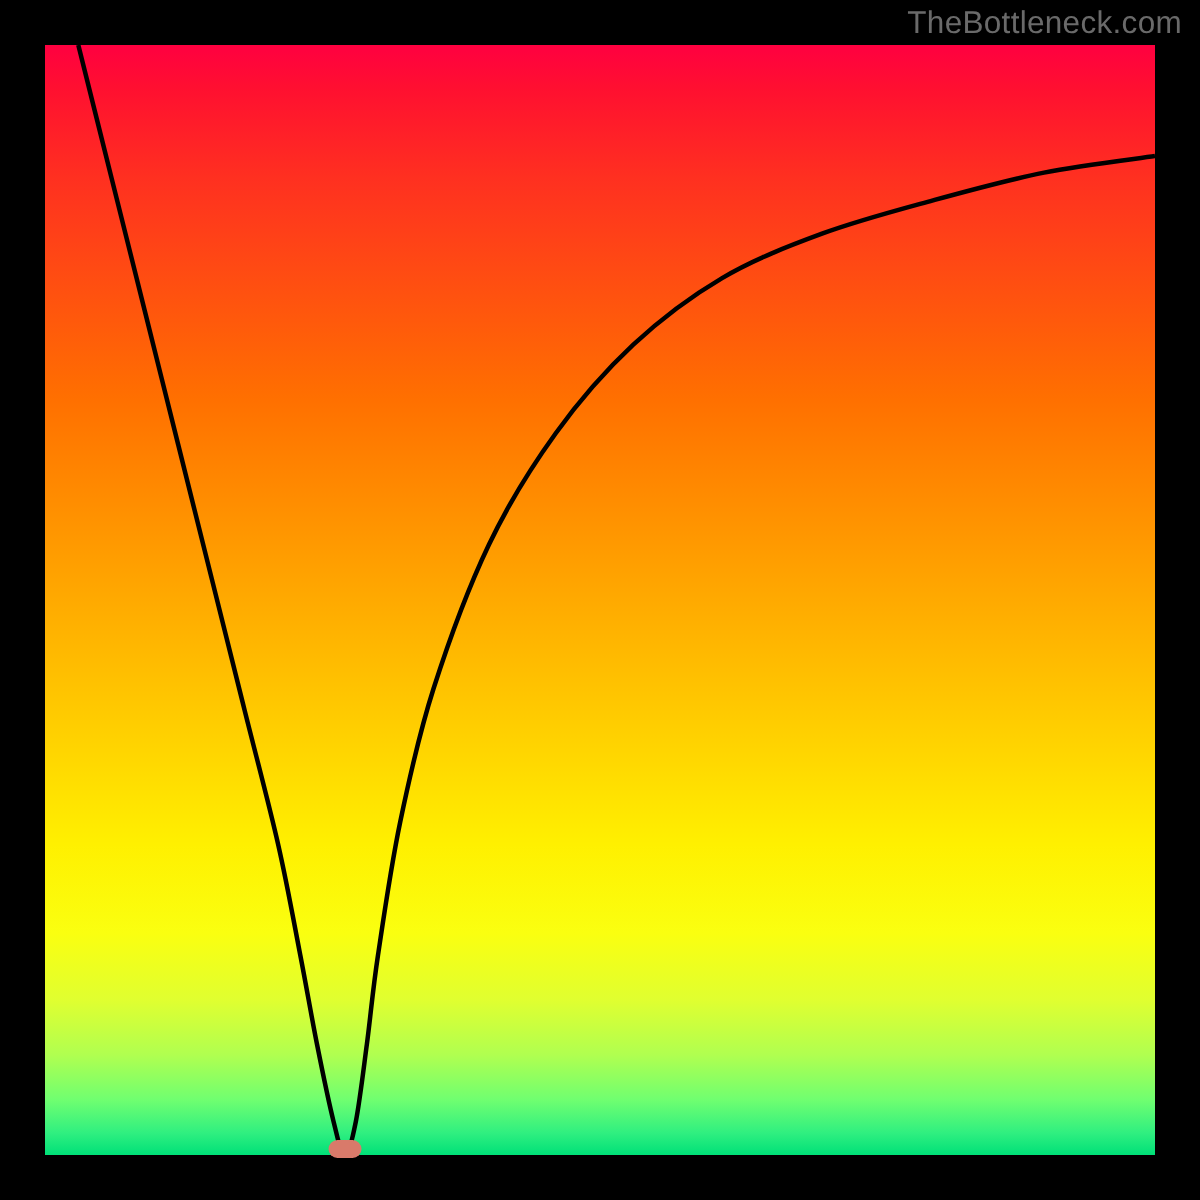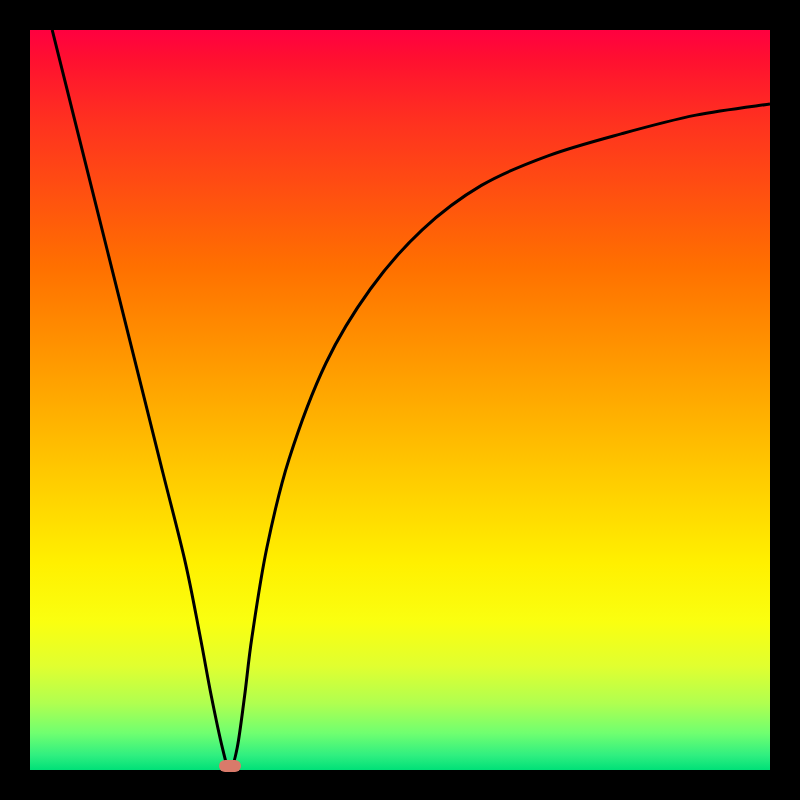--- a/index.html
+++ b/index.html
@@ -69,13 +69,14 @@
 </head>
 <body>
 
 <div class="frame">
   <div class="plot-area">
     <svg id="curve-svg" class="curve-svg" viewBox="0 0 740 740" preserveAspectRatio="none">
       <path id="curve-path" d="M 22.20 0.00 C 25.90 14.80, 37.00 59.20, 44.40 88.80 C 51.80 118.40, 59.20 148.00, 66.60 177.60 C 74.00 207.20, 81.40 236.80, 88.80 266.40 C 96.20 296.00, 103.60 325.60, 111.00 355.20 C 118.40 384.80, 125.80 414.40, 133.20 444.00 C 140.60 473.60, 149.23 505.67, 155.40 532.80 C 161.57 559.93, 165.88 584.60, 170.20 606.80 C 174.52 629.00, 177.60 647.50, 181.30 666.00 C 185.00 684.50, 189.32 705.47, 192.40 717.80 C 195.48 730.13, 197.33 740.00, 199.80 740.00 C 202.27 740.00, 204.73 730.13, 207.20 717.80 C 209.67 705.47, 212.13 684.50, 214.60 666.00 C 217.07 647.50, 218.30 631.47, 222.00 606.80 C 225.70 582.13, 230.63 547.60, 236.80 518.00 C 242.97 488.40, 249.13 460.03, 259.00 429.20 C 268.87 398.37, 282.43 361.37, 296.00 333.00 C 309.57 304.63, 324.37 281.20, 340.40 259.00 C 356.43 236.80, 373.70 217.07, 392.20 199.80 C 410.70 182.53, 430.43 167.73, 451.40 155.40 C 472.37 143.07, 494.57 134.43, 518.00 125.80 C 541.43 117.17, 567.33 110.38, 592.00 103.60 C 616.67 96.82, 641.33 90.03, 666.00 85.10 C 690.67 80.17, 727.67 75.85, 740.00 74.00 " fill="none" stroke="#000" stroke-width="3"></path>
     </svg>
     <div id="marker" class="marker" style="left: 199.8px; top: 736.3px;"></div>
   </div>
+  <div class="watermark">TheBottleneck.com</div>
 </div>
 
 </body></html>

